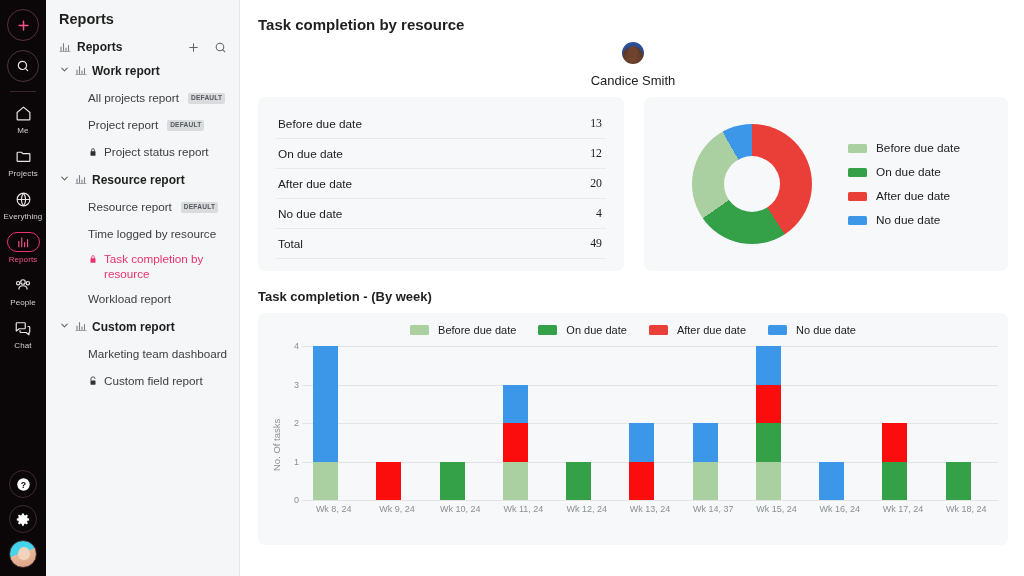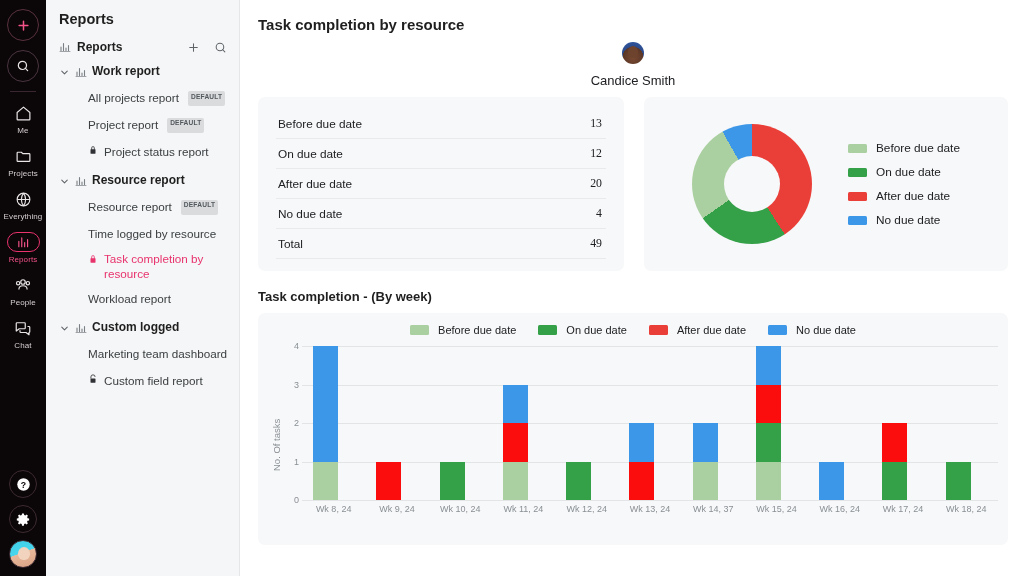--- a/index.html
+++ b/index.html
@@ -67,26 +67,26 @@
     padding: 0 0 0 0; overflow: hidden;
   }
   .sb-title { font-size: 14.5px; font-weight: 700; color: #1f1f1f; padding: 11px 0 10px 13px; }
   .sb-root {
     display: flex; align-items: center; gap: 6px;
     padding: 3px 12px 3px 13px; font-weight: 700; font-size: 12px; color: #1f1f1f;
   }
   .sb-root .spacer { flex: 1; }
   .sb-root .act { color: #5f6368; cursor: pointer; display:flex; align-items:center; }
   .sb-group {
-    display: flex; align-items: flex-end; gap: 5px;
+    display: flex; align-items: flex-start; gap: 5px;
     padding: 7px 10px 7px 13px; font-weight: 700; font-size: 12px; color: #1f1f1f;
     cursor: pointer;
   }
   .sb-item {
-    display: flex; gap: 4px;
+    display: flex; align-items: center; gap: 4px;
     padding: 6px 8px 6px 42px; font-size: 11.7px; color: #3c4043; cursor: pointer;
     line-height: 1.28;
   }
   .sb-item.active { color: #e8336d; }
   .sb-item.wrap { padding-top: 4px; padding-bottom: 4px; }
   .badge {
     font-size: 6.6px; font-weight: 700; letter-spacing: .2px;
     background: #d9dbdd; color: #53585d; padding: 1.5px 3px; border-radius: 2px;
     margin-left: 5px; white-space: nowrap;
   }
@@ -350,21 +350,21 @@
       <svg width="11" height="11" viewBox="0 0 24 24" fill="none" stroke="#5f6368" stroke-width="2.3" stroke-linecap="round" stroke-linejoin="round">
           <path d="M6 9l6 6 6-6"></path>
         </svg>
     </span>
     <span class="barsico">
       <svg width="12" height="12" viewBox="0 0 24 24" fill="none" stroke="#7a7f85" stroke-width="2.2" stroke-linecap="round">
           <path d="M4 19V12M9 19V5M14 19V14M19 19V9"></path>
           <path d="M2 21h20" stroke-width="1.4"></path>
         </svg>
     </span>
-    <span>Custom logged</span>
+    <span>Custom report</span>
   </div>
   <div class="sb-item">
     <span>Marketing team dashboard</span>
   </div>
   <div class="sb-item">
     <span style="display:flex;margin-right:2px">
       <svg width="10" height="10" viewBox="0 0 24 24" fill="none" stroke="#2f3134" stroke-width="2">
           <path d="M7 11V7a5 5 0 0 1 10 0" fill="none"></path>
           <rect x="6" y="11" width="12" height="10" rx="1" fill="#2f3134" stroke="none"></rect>
         </svg>

